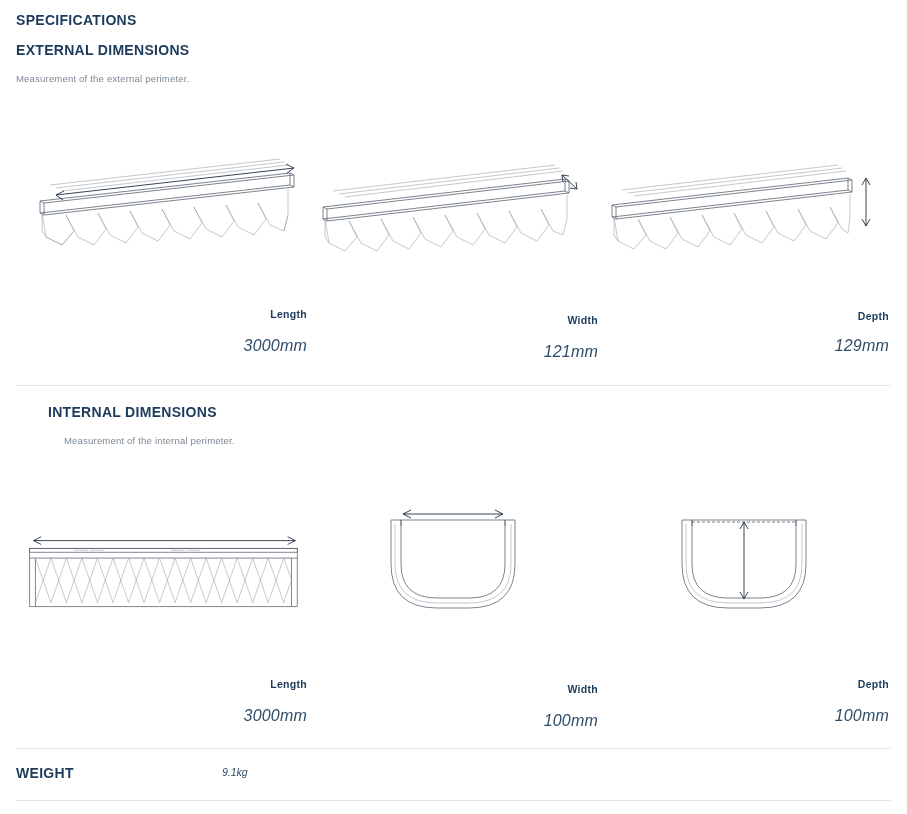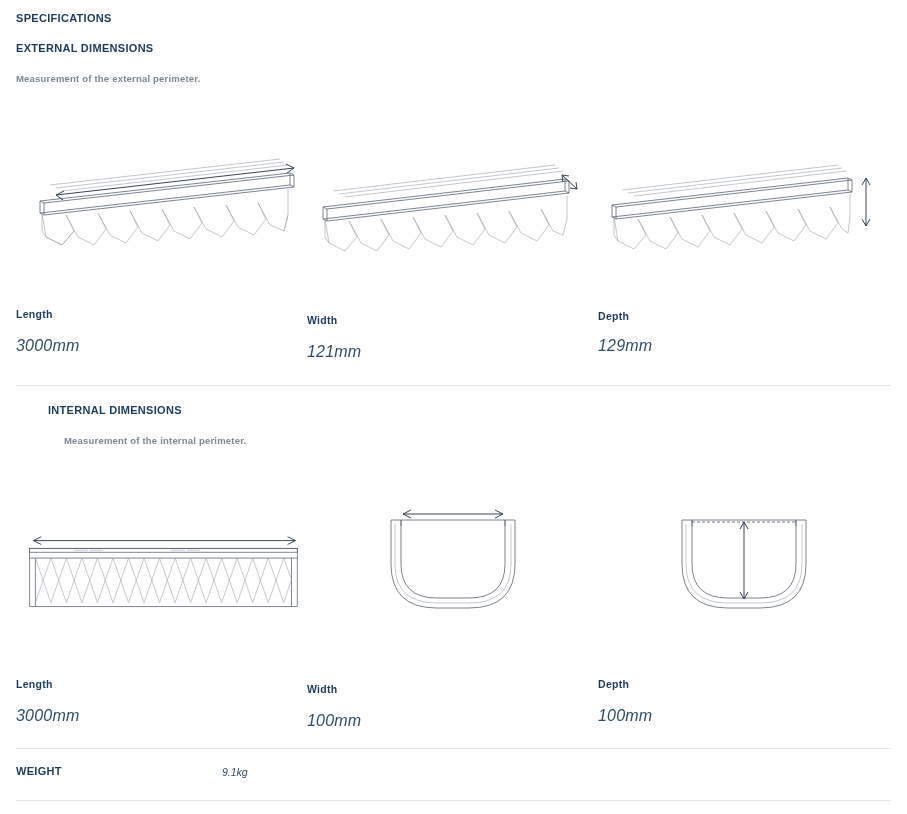--- a/index.html
+++ b/index.html
@@ -16,35 +16,34 @@
     overflow: hidden;
   }
   .page {
     width: 907px;
     height: 814px;
     position: relative;
     box-sizing: border-box;
     padding: 0 16px;
   }
   .section-title {
-    font-size: 11px;
+    font-size: 14px;
     font-weight: bold;
     letter-spacing: 0.3px;
     color: #1b3a5c;
     margin: 0;
   }
   #specs-title { position: absolute; left: 16px; top: 12px; }
   #ext-title { position: absolute; left: 16px; top: 42px; }
   #int-title { position: absolute; left: 16px; top: 404px; margin-left: 32px; }
   .sub-note {
     font-size: 9.5px;
     color: #7b8794;
     letter-spacing: 0.2px;
     position: absolute;
-    font-weight: bold;
   }
   #ext-note { left: 16px; top: 73px; }
   #int-note { left: 16px; top: 435px; padding-left: 48px; }
 
   .divider {
     position: absolute;
     left: 16px;
     width: 875px;
     height: 1px;
     background: #e2e6ea;
@@ -59,21 +58,21 @@
     width: 875px;
     display: flex;
   }
   #ext-grid { top: 140px; }
   #int-grid { top: 500px; }
 
   .dim-col {
     width: 291px;
     display: flex;
     flex-direction: column;
-    align-items: flex-start;
+    align-items: flex-end;
   }
   .fig {
     height: 120px;
     display: flex;
     align-items: center;
     justify-content: center;
     width: 100%;
   }
   .dim-label {
     font-size: 10.5px;

